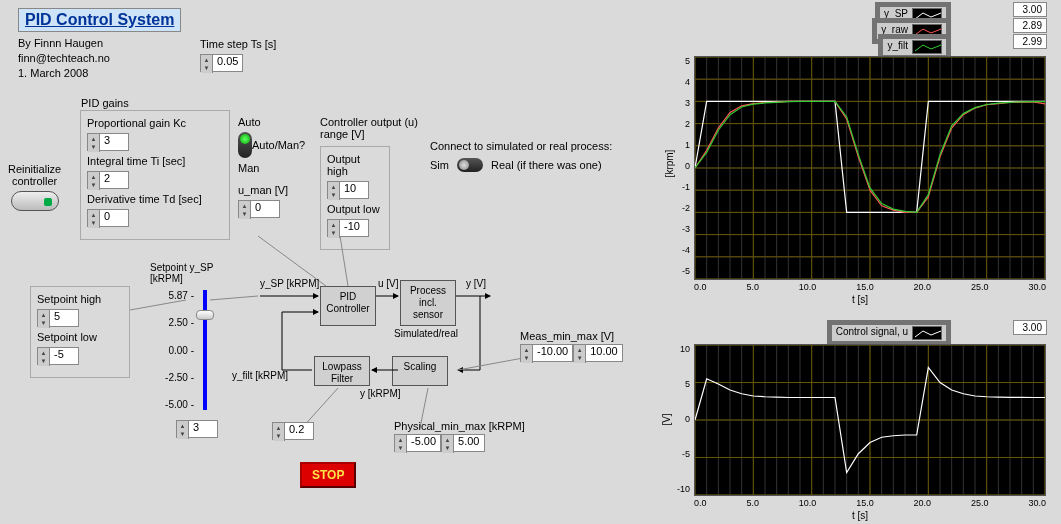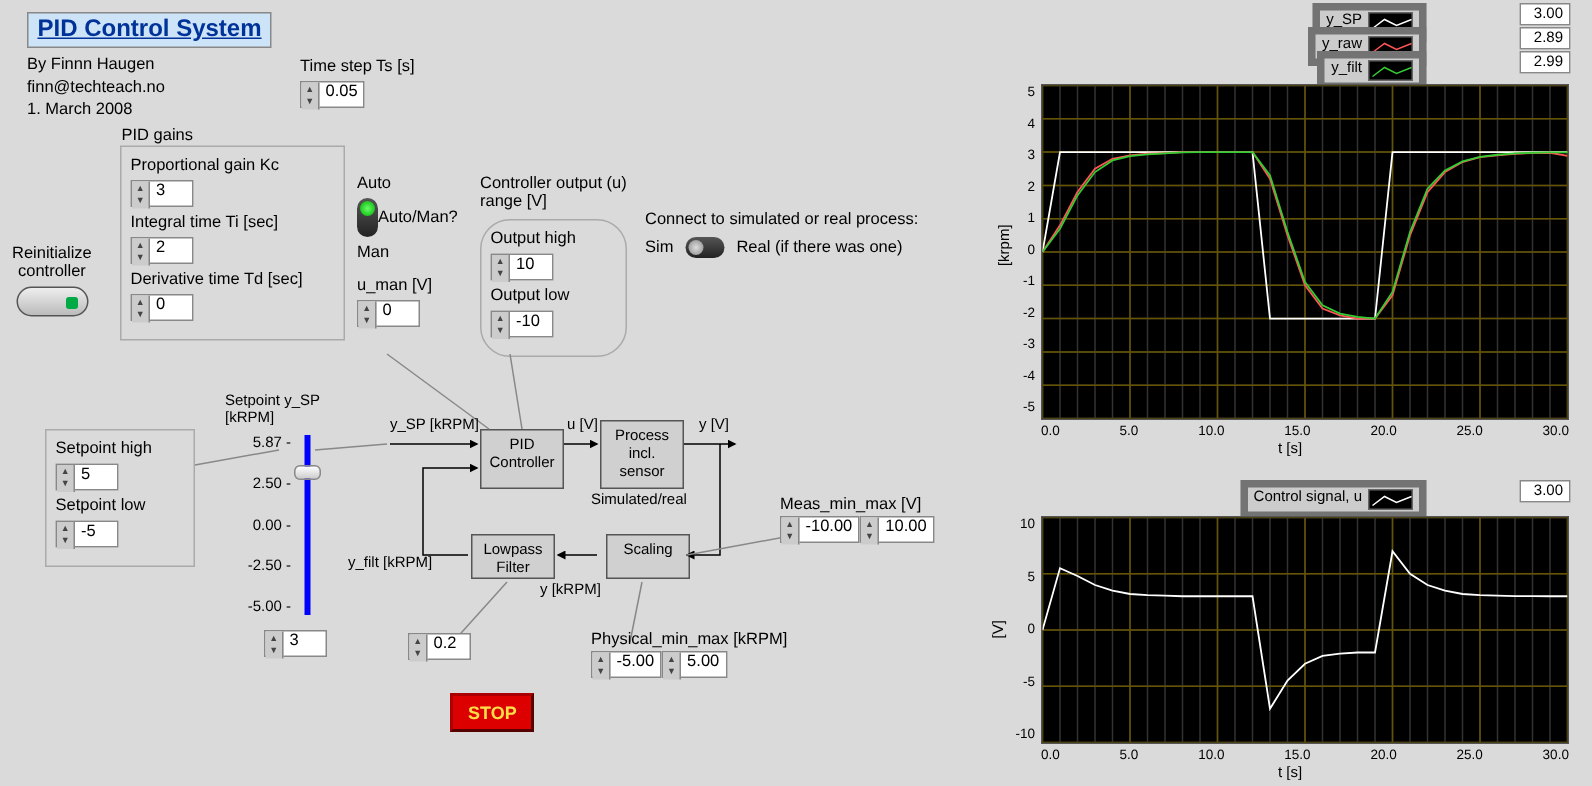--- a/index.html
+++ b/index.html
@@ -164,21 +164,21 @@
       <div class="val">0.05</div>
     </div>
 </div>
 
 <div class="reinit-btn">
   <div class="label" style="white-space:pre-line;">Reinitialize
 controller</div>
   <div class="oval-btn"></div>
 </div>
 
-<div class="group" style="left:80px; top:97px; width:150px;">
+<div class="group" style="left:80px; top:110px; width:150px;">
   <div class="group-title">PID gains</div>
   <div class="field">
     <div class="field-label">Proportional gain Kc</div>
     <div class="num-ctrl">
         <div class="spin"></div>
         <div class="val">3</div>
       </div>
   </div>
   <div class="field">
     <div class="field-label">Integral time Ti [sec]</div>
@@ -208,21 +208,21 @@
     <div class="num-ctrl">
         <div class="spin"></div>
         <div class="val">0</div>
       </div>
   </div>
 </div>
 
 <div style="position:absolute; left:320px; top:116px;">
   <div class="label" style="white-space:pre-line;">Controller output (u)
 range [V]</div>
-  <div class="group" style="position:relative; left:0; top:6px; width:98px;border-radius:20px;">
+  <div class="group" style="position:relative; left:0; top:6px; width:70px;">
     <div class="field">
       <div class="field-label">Output high</div>
       <div class="num-ctrl">
           <div class="spin"></div>
           <div class="val">10</div>
         </div>
     </div>
     <div class="field">
       <div class="field-label">Output low</div>
       <div class="num-ctrl">
@@ -285,21 +285,21 @@
 </div>
 
 <div class="block" style="left:320px; top:286px; width:56px; height:40px; white-space:pre-line;">PID
 Controller</div>
 <div class="block" style="left:400px; top:280px; width:56px; height:46px; white-space:pre-line;">Process
 incl.
 sensor</div>
 <div class="sig-label" style="left:394px; top:328px;">Simulated/real</div>
 <div class="block" style="left:314px; top:356px; width:56px; height:30px; white-space:pre-line;">Lowpass
 Filter</div>
-<div class="block" style="left:404px; top:356px; width:56px; height:30px;">Scaling</div>
+<div class="block" style="left:392px; top:356px; width:56px; height:30px;">Scaling</div>
 
 <svg class="arrows" style="left:0;top:0;" width="660" height="460">
   <defs>
       <marker id="ah" markerWidth="6" markerHeight="6" refX="5" refY="3" orient="auto">
         <path d="M0,0 L6,3 L0,6 Z" fill="#000"></path>
       </marker>
     </defs>
 
   <line x1="260" y1="296" x2="318" y2="296" stroke="#000" marker-end="url(#ah)"></line>
 

